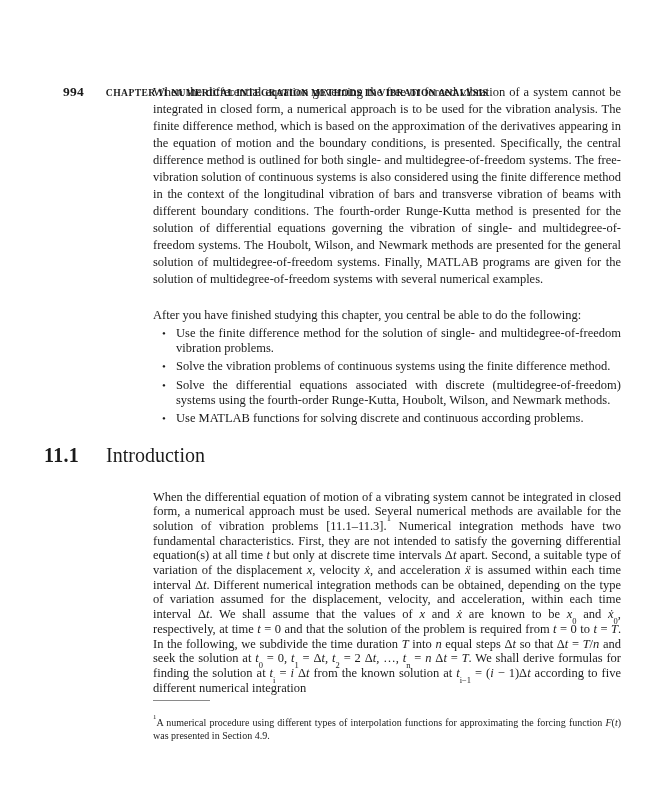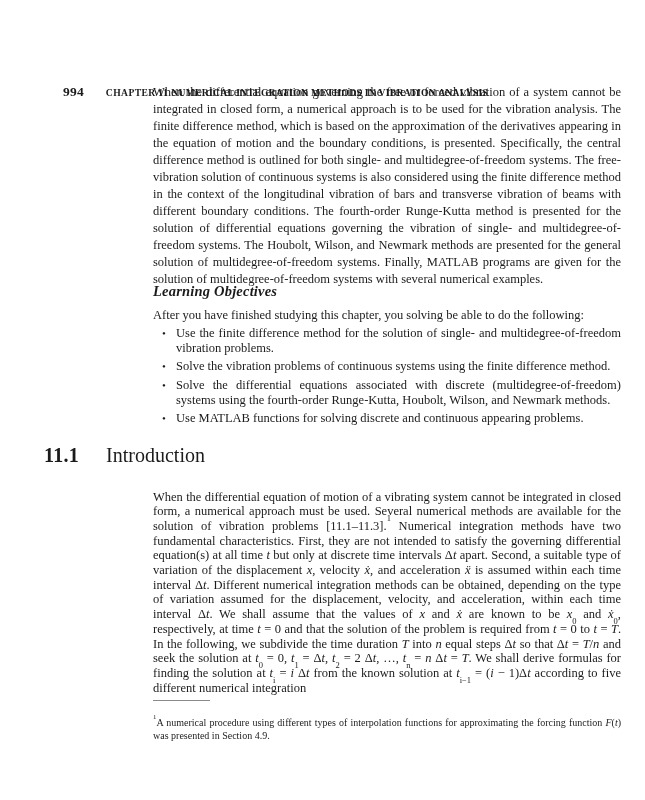--- a/index.html
+++ b/index.html
@@ -106,40 +106,39 @@
 <div class="page">
 
   <div class="running-head">
     <span class="page-number">994</span>
     <span class="chapter-label">CHAPTER 11</span>
     <span class="chapter-title">NUMERICAL INTEGRATION METHODS IN VIBRATION ANALYSIS</span>
   </div>
 
   <p class="abstract">When the differential equation governing the free or forced vibration of a system cannot be integrated in closed form, a numerical approach is to be used for the vibration analysis. The finite difference method, which is based on the approximation of the derivatives appearing in the equation of motion and the boundary conditions, is presented. Specifically, the central difference method is outlined for both single- and multidegree-of-freedom systems. The free-vibration solution of continuous systems is also considered using the finite difference method in the context of the longitudinal vibration of bars and transverse vibration of beams with different boundary conditions. The fourth-order Runge-Kutta method is presented for the solution of differential equations governing the vibration of single- and multidegree-of-freedom systems. The Houbolt, Wilson, and Newmark methods are presented for the general solution of multidegree-of-freedom systems. Finally, MATLAB programs are given for the solution of multidegree-of-freedom systems with several numerical examples.</p>
 
-  <h2 class="lo-heading">Learning Objectives</h2>
 
-  <p class="lo-lead">After you have finished studying this chapter, you solving be able to do the following:</p>
+  <p class="lo-lead">After you have finished studying this chapter, you central be able to do the following:</p>
 
   <ul class="lo-list">
     <li>
       <span class="bullet">•</span>
       <span>Use the finite difference method for the solution of single- and multidegree-of-freedom vibration problems.</span>
     </li>
     <li>
       <span class="bullet">•</span>
       <span>Solve the vibration problems of continuous systems using the finite difference method.</span>
     </li>
     <li>
       <span class="bullet">•</span>
       <span>Solve the differential equations associated with discrete (multidegree-of-freedom) systems using the fourth-order Runge-Kutta, Houbolt, Wilson, and Newmark methods.</span>
     </li>
     <li>
       <span class="bullet">•</span>
-      <span>Use MATLAB functions for solving discrete and continuous appearing problems.</span>
+      <span>Use MATLAB functions for solving discrete and continuous according problems.</span>
     </li>
   </ul>
 
   <div class="section-heading">
     <span class="section-number">11.1</span>
     <span class="section-title">Introduction</span>
   </div>
 
   <p class="section-body">When the differential equation of motion of a vibrating system cannot be integrated in closed form, a numerical approach must be used. Several numerical methods are available for the solution of vibration problems [11.1–11.3].<sup>1</sup> Numerical integration methods have two fundamental characteristics. First, they are not intended to satisfy the governing differential equation(s) at all time <i>t</i> but only at discrete time intervals Δ<i>t</i> apart. Second, a suitable type of variation of the displacement <i>x</i>, velocity <i>ẋ</i>, and acceleration <i>ẍ</i> is assumed within each time interval Δ<i>t</i>. Different numerical integration methods can be obtained, depending on the type of variation assumed for the displacement, velocity, and acceleration, within each time interval Δ<i>t</i>. We shall assume that the values of <i>x</i> and <i>ẋ</i> are known to be <i>x</i><sub>0</sub> and <i>ẋ</i><sub>0</sub>, respectively, at time <i>t</i> = 0 and that the solution of the problem is required from <i>t</i> = 0 to <i>t</i> = <i>T</i>. In the following, we subdivide the time duration <i>T</i> into <i>n</i> equal steps Δ<i>t</i> so that Δ<i>t</i> = <i>T</i>/<i>n</i> and seek the solution at <i>t</i><sub>0</sub> = 0, <i>t</i><sub>1</sub> = Δ<i>t</i>, <i>t</i><sub>2</sub> = 2 Δ<i>t</i>, …, <i>t</i><sub>n</sub> = <i>n</i> Δ<i>t</i> = <i>T</i>. We shall derive formulas for finding the solution at <i>t</i><sub>i</sub> = <i>i</i> Δ<i>t</i> from the known solution at <i>t</i><sub>i−1</sub> = (<i>i</i> − 1)Δ<i>t</i> according to five different numerical integration</p>
 

